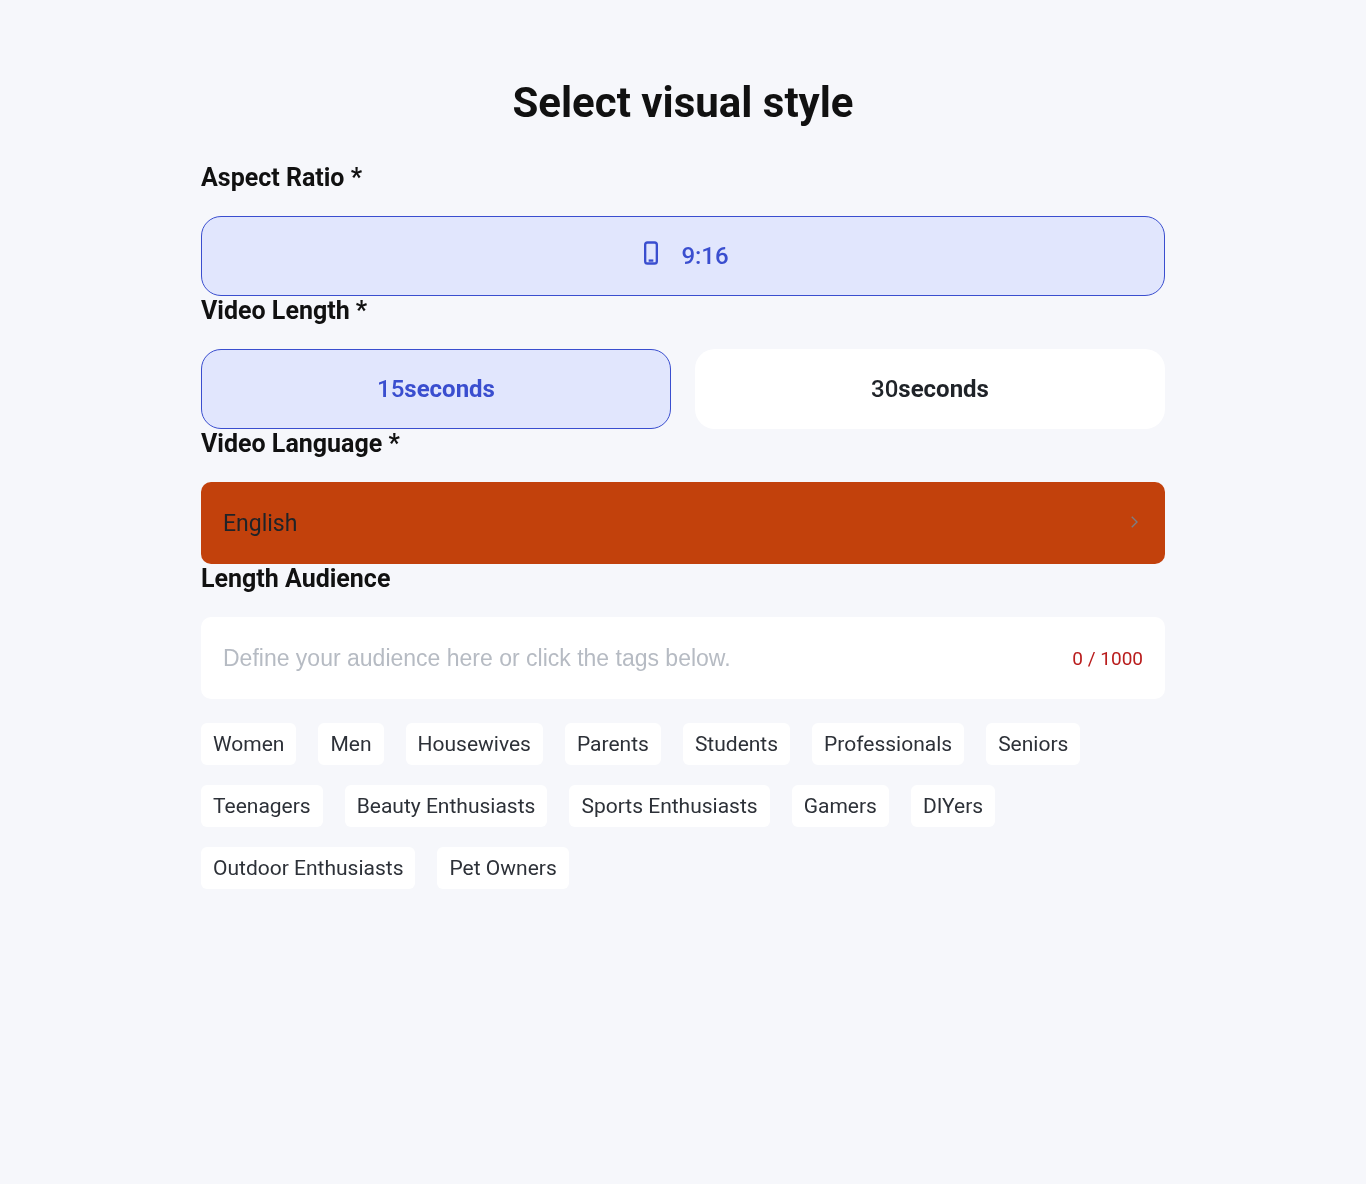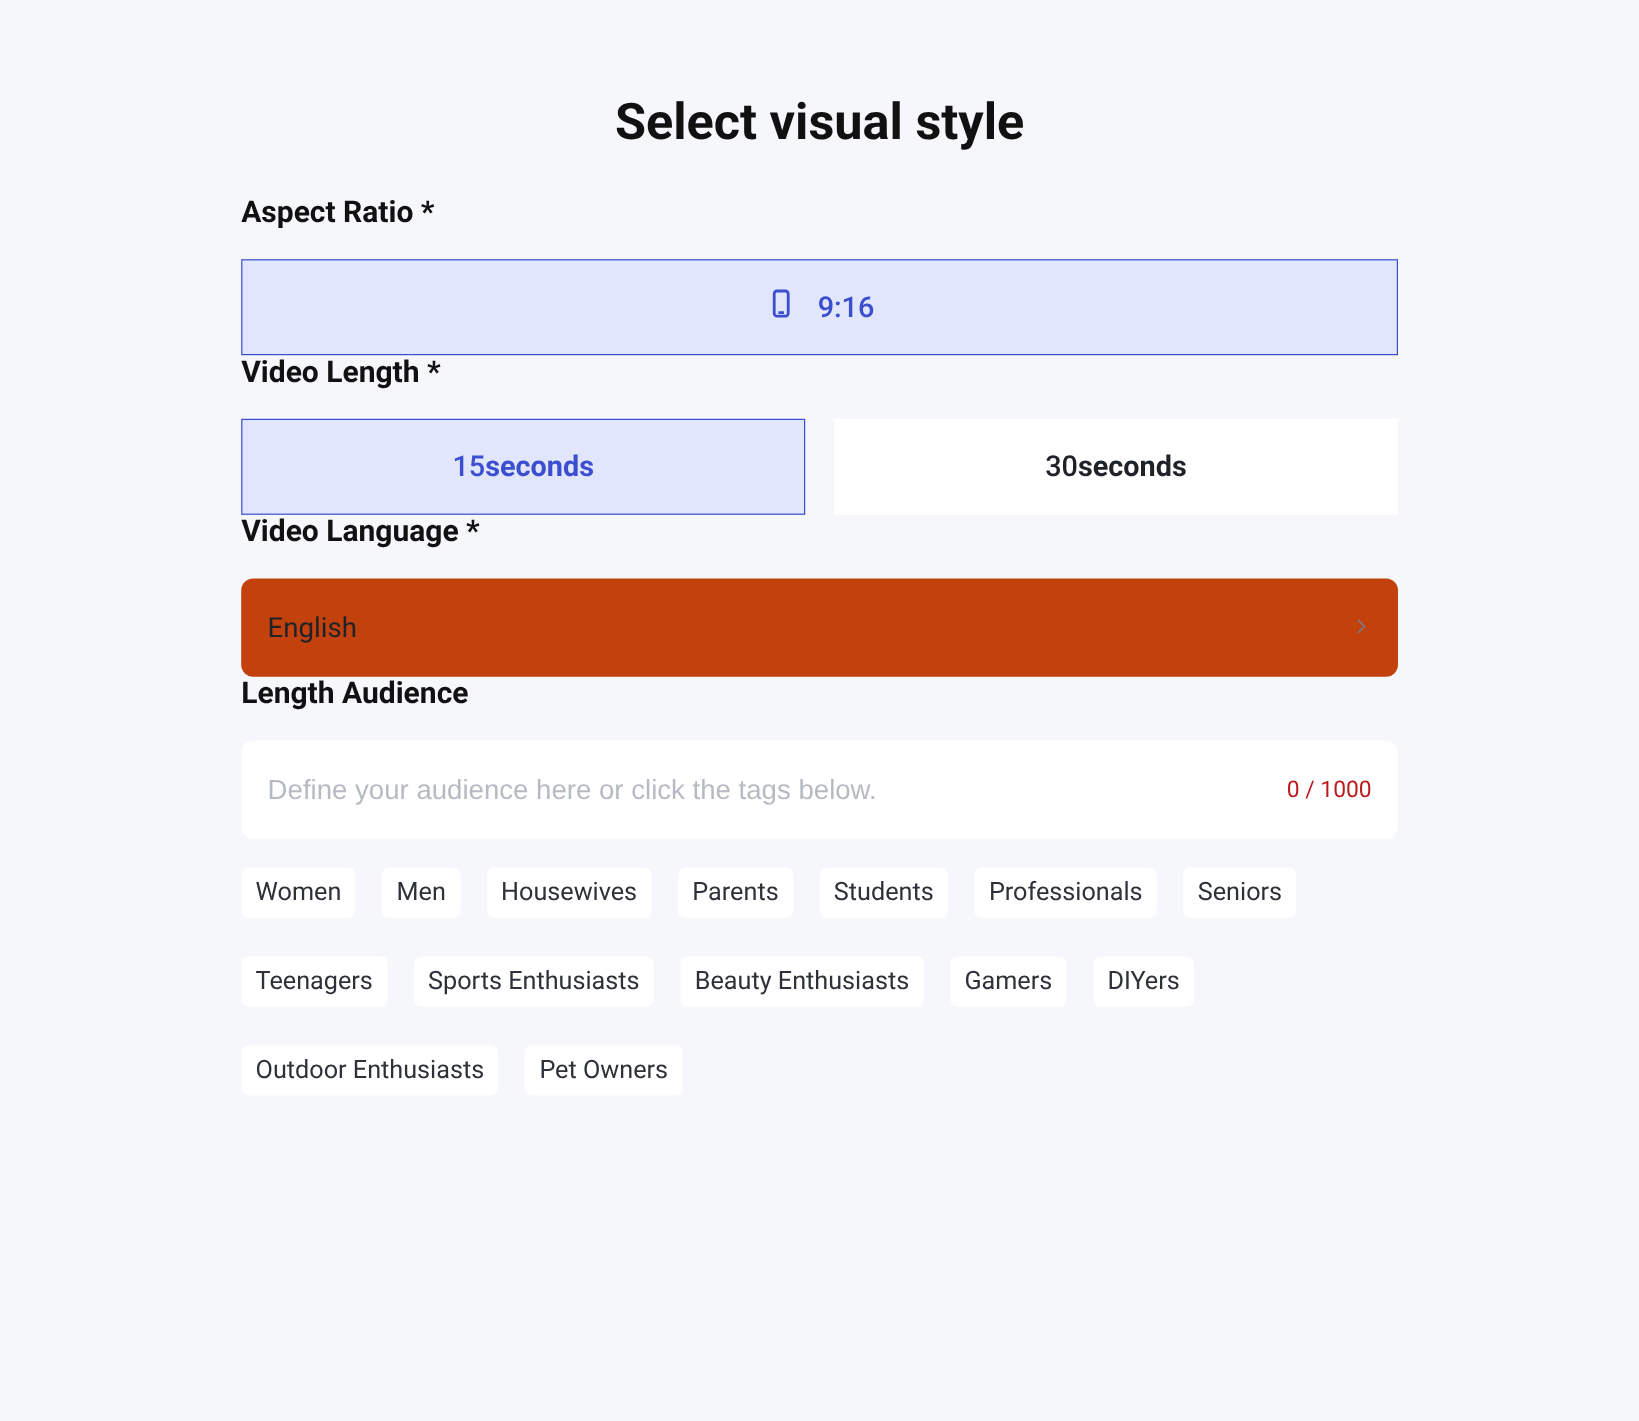--- a/index.html
+++ b/index.html
@@ -30,21 +30,21 @@
     margin-bottom: 24px;
   }
   .row {
     display: flex;
     gap: 24px;
   }
   .option-card {
     flex: 1;
     background: #fff;
     border: 1.5px solid transparent;
-    border-radius: 0;
+    border-radius: 20px;
     height: 80px;
     display: flex;
     align-items: center;
     justify-content: center;
     font-size: 24px;
     color: #1f2328;
     cursor: pointer;
     gap: 16px;
   }
   .option-card.selected {
@@ -113,21 +113,21 @@
     position: absolute;
     right: 22px;
     top: 50%;
     transform: translateY(-50%);
     color: #b91c1c;
     font-size: 19px;
   }
   .tags {
     display: flex;
     flex-wrap: wrap;
-    gap: 32px 22px;
+    gap: 20px 22px;
     margin-top: 24px;
   }
   .tag {
     background: #fff;
     border-radius: 6px;
     padding: 9px 12px;
     font-size: 21px;
     color: #2d3138;
     cursor: pointer;
   }
@@ -188,22 +188,22 @@
     </div>
     <div class="tags" id="tags-container">
         <div class="tag">Women</div>
         <div class="tag">Men</div>
         <div class="tag">Housewives</div>
         <div class="tag">Parents</div>
         <div class="tag">Students</div>
         <div class="tag">Professionals</div>
         <div class="tag">Seniors</div>
         <div class="tag">Teenagers</div>
+        <div class="tag">Beauty Enthusiasts</div>
         <div class="tag">Sports Enthusiasts</div>
-        <div class="tag">Beauty Enthusiasts</div>
         <div class="tag">Gamers</div>
         <div class="tag">DIYers</div>
         <div class="tag">Outdoor Enthusiasts</div>
         <div class="tag">Pet Owners</div>
       </div>
   </div>
 
 </div>
 
 </body></html>

